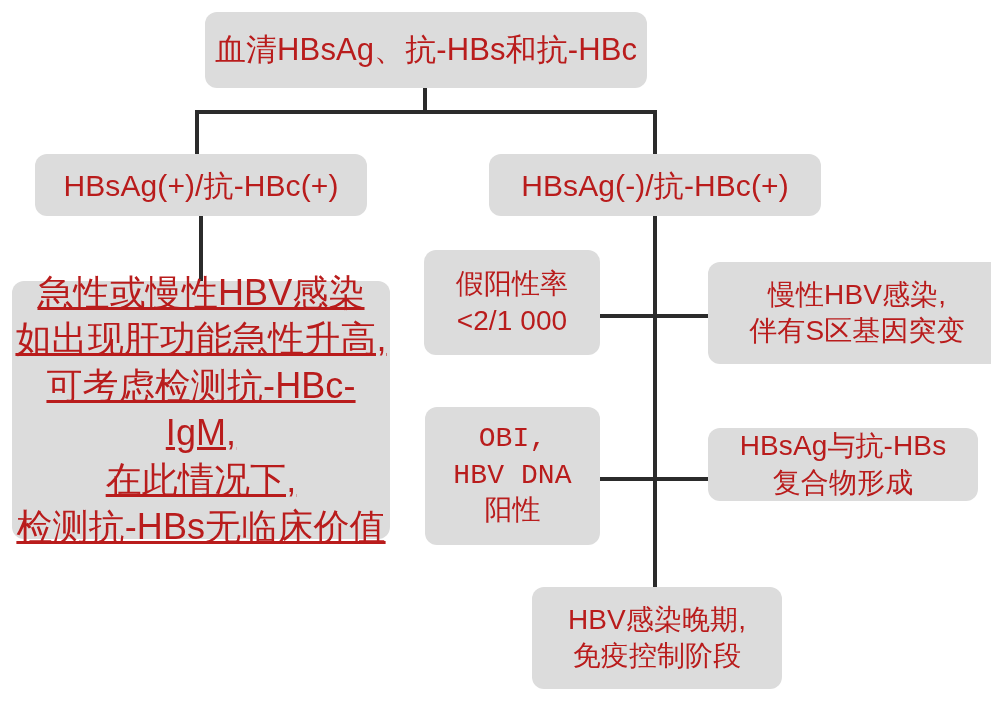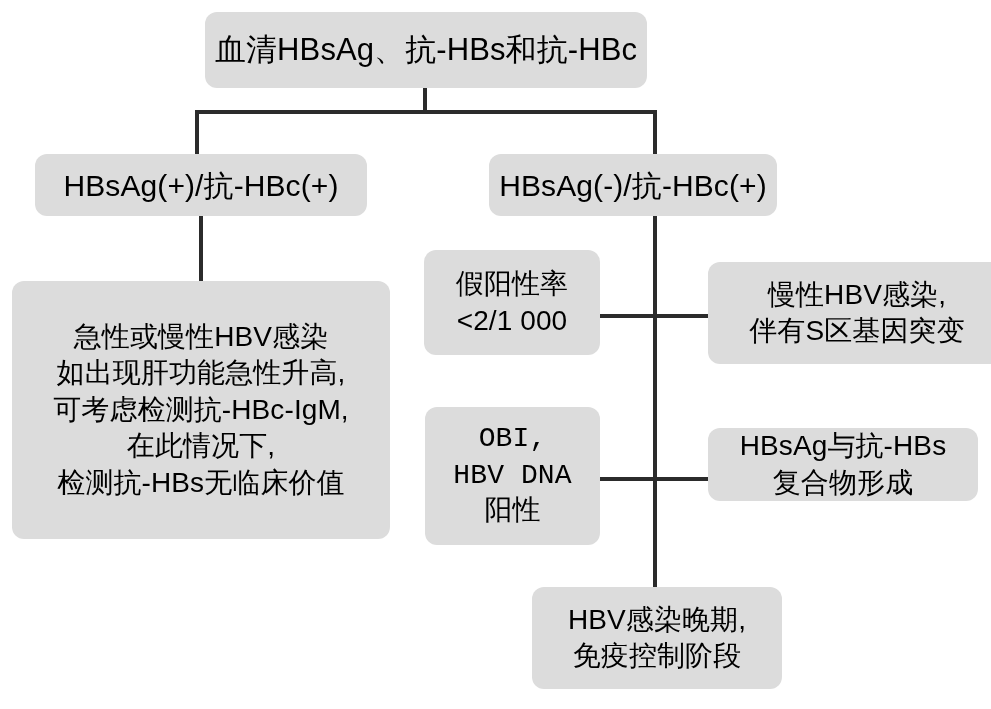--- a/index.html
+++ b/index.html
@@ -18,42 +18,42 @@
     overflow: hidden;
   }
   .node {
     position: absolute;
     background: #dcdcdc;
     border-radius: 12px;
     display: flex;
     align-items: center;
     justify-content: center;
     text-align: center;
-    color: #000000;
+    color: #b91c1c;
     box-sizing: border-box;
     z-index: 2;
   }
   .node .txt {
     display: block;
     width: 100%;
     white-space: pre-line;
     line-height: 1.30;
     letter-spacing: 0.1px;
   }
   .connector {
     position: absolute;
     background: #2b2b2b;
     z-index: 1;
   }
 
   
   #n-root     { left: 205px; top: 12px;  width: 442px; height: 76px;  font-size: 31px; }
   #n-pos      { left: 35px;  top: 154px; width: 332px; height: 62px;  font-size: 30px; justify-content: center; }
-  #n-neg      { left: 489px; top: 154px; width: 288px; height: 62px;  font-size: 30px; }
-  #n-acute    { left: 12px;  top: 281px; width: 378px; height: 258px; font-size: 28px; }
+  #n-neg      { left: 489px; top: 154px; width: 332px; height: 62px;  font-size: 30px; }
+  #n-acute    { left: 12px;  top: 281px; width: 378px; height: 258px; font-size: 36px; text-decoration: underline; }
   #n-false    { left: 424px; top: 250px; width: 176px; height: 105px; font-size: 28px; }
   #n-obi      { left: 425px; top: 407px; width: 175px; height: 138px; font-size: 28px; font-family: Liberation Mono, monospace; }
   #n-chronic  { left: 708px; top: 262px; width: 298px; height: 102px; font-size: 28px; }
   #n-complex  { left: 708px; top: 428px; width: 270px; height: 73px; font-size: 28px; }
   #n-late     { left: 532px; top: 587px; width: 250px; height: 102px; font-size: 28px; }
 
   
   
   #c-root-down   { left: 423px; top: 88px;  width: 4px;   height: 26px; }
   #c-split-bar   { left: 195px; top: 110px; width: 462px; height: 4px; }

